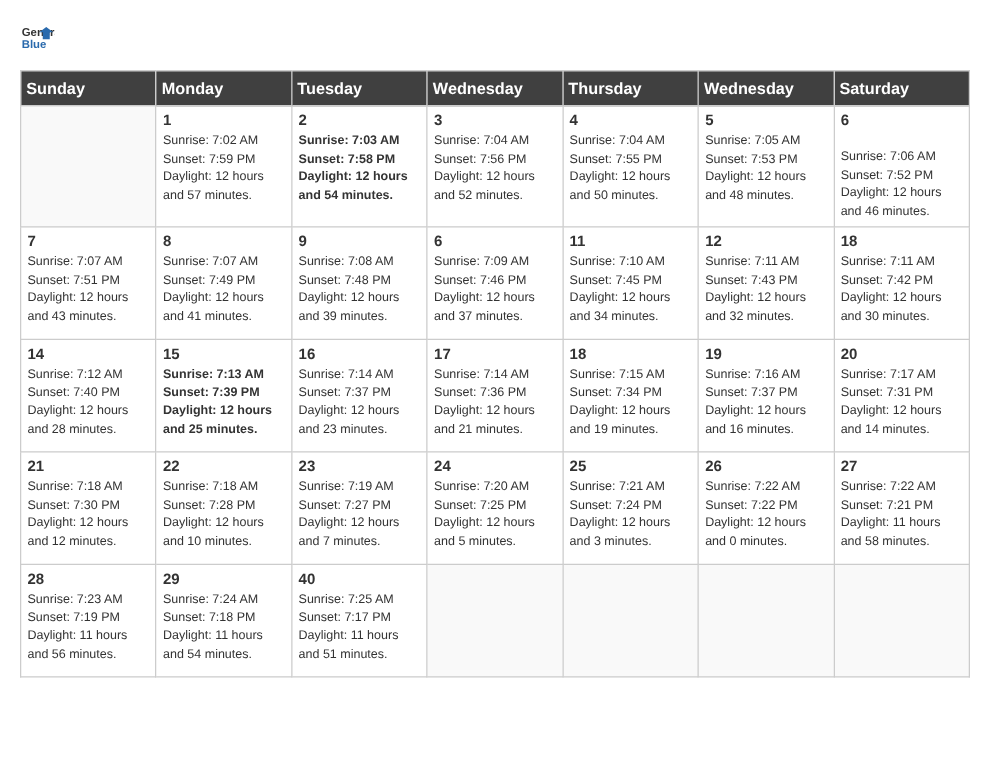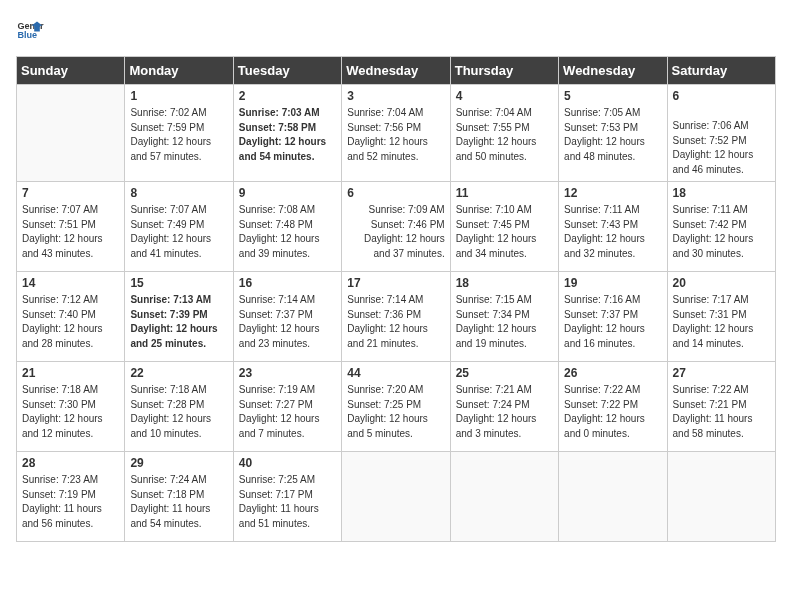--- a/index.html
+++ b/index.html
@@ -167,21 +167,21 @@
         </td>
         <td>
           <span class="day-num">9</span>
           <div class="day-info" style="white-space: pre-line;">Sunrise: 7:08 AM
 Sunset: 7:48 PM
 Daylight: 12 hours
 and 39 minutes.</div>
         </td>
         <td>
           <span class="day-num">6</span>
-          <div class="day-info" style="white-space: pre-line; text-align: right;">Sunrise: 7:09 AM
+          <div class="day-info" style="white-space: pre-line;">Sunrise: 7:09 AM
 Sunset: 7:46 PM
 Daylight: 12 hours
 and 37 minutes.</div>
         </td>
         <td>
           <span class="day-num">11</span>
           <div class="day-info" style="white-space: pre-line;">Sunrise: 7:10 AM
 Sunset: 7:45 PM
 Daylight: 12 hours
 and 34 minutes.</div>
@@ -268,21 +268,21 @@
 and 10 minutes.</div>
         </td>
         <td>
           <span class="day-num">23</span>
           <div class="day-info" style="white-space: pre-line;">Sunrise: 7:19 AM
 Sunset: 7:27 PM
 Daylight: 12 hours
 and 7 minutes.</div>
         </td>
         <td>
-          <span class="day-num">44</span>
+          <span class="day-num">24</span>
           <div class="day-info" style="white-space: pre-line;">Sunrise: 7:20 AM
 Sunset: 7:25 PM
 Daylight: 12 hours
 and 5 minutes.</div>
         </td>
         <td>
           <span class="day-num">25</span>
           <div class="day-info" style="white-space: pre-line;">Sunrise: 7:21 AM
 Sunset: 7:24 PM
 Daylight: 12 hours

